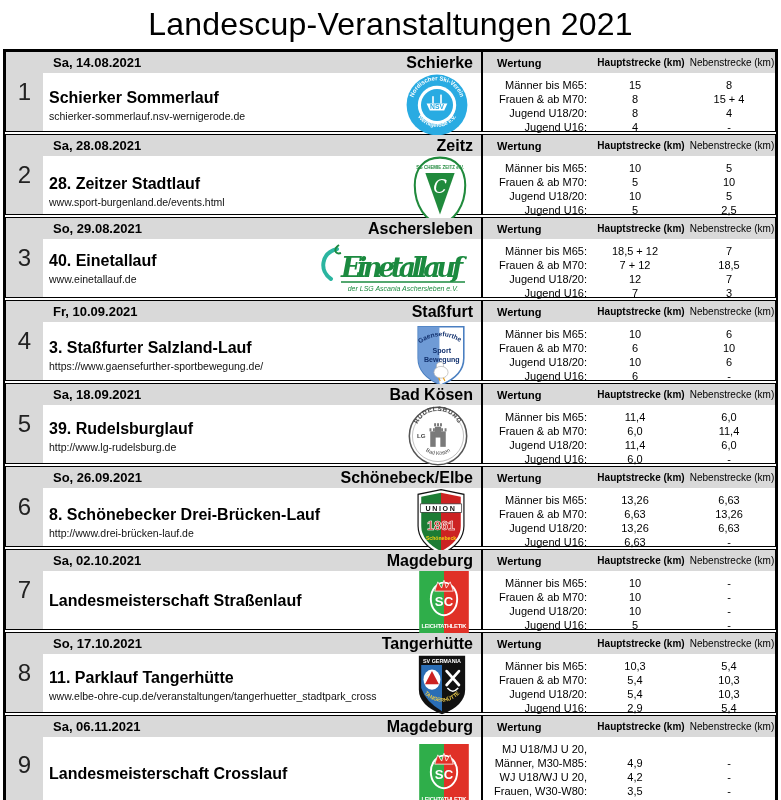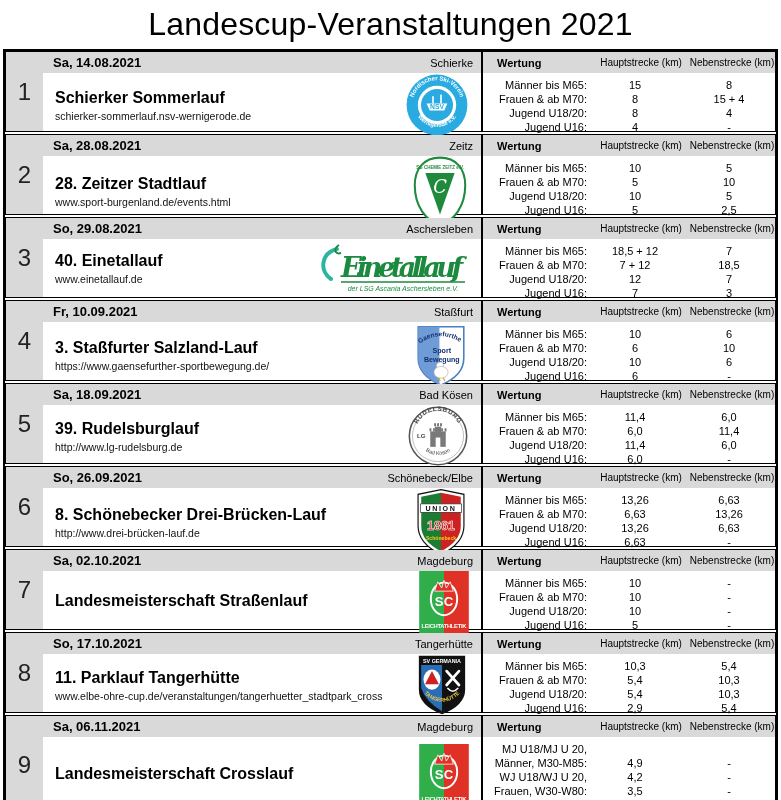--- a/index.html
+++ b/index.html
@@ -18,30 +18,30 @@
   .block.tall { height:99px; }
   .block:last-child { margin-bottom:0; }
   .num {
     width:37px; flex:0 0 37px; background:#d9d9d9;
     display:flex; align-items:center; justify-content:center;
     font-size:24px; color:#222;
   }
   .mid { width:438px; flex:0 0 438px; display:flex; flex-direction:column; min-width:0; }
   .strip { height:21px; flex:0 0 21px; background:#d9d9d9; display:flex; align-items:center; }
   .date { padding-left:10px; font-size:13px; font-weight:bold; white-space:nowrap; }
-  .city { margin-left:auto; padding-right:8px; font-size:11px; font-weight:normal; white-space:nowrap; }
+  .city { margin-left:auto; padding-right:8px; font-size:16px; font-weight:bold; white-space:nowrap; }
   .content { flex:1; display:flex; align-items:center; min-width:0; }
-  .texts { flex:1; min-width:0; padding-left:12px; display:flex; flex-direction:column; justify-content:center; }
+  .texts { flex:1; min-width:0; padding-left:6px; display:flex; flex-direction:column; justify-content:center; }
   .ename { font-size:16px; font-weight:bold; margin-bottom:3px; white-space:nowrap; }
   .eurl { font-size:10.5px; color:#111; text-decoration:none; white-space:nowrap; display:block; }
   .logobox { flex:0 0 auto; margin-right:12px; display:flex; align-items:center; justify-content:center; }
   .wert { flex:1; border-left:2px solid #000; display:flex; flex-direction:column; min-width:0; }
   .wstrip { height:21px; flex:0 0 21px; background:#d9d9d9; display:flex; align-items:center; font-size:10px; }
   .wstrip .wlabel { width:104px; flex:0 0 104px; padding-left:8px; font-weight:bold; font-size:11px;margin-left:6px; }
-  .wstrip .wh { width:96px; flex:0 0 96px; text-align:center; }
+  .wstrip .wh { width:96px; flex:0 0 96px; text-align:center;font-weight:bold; }
   .wstrip .wn { flex:1; text-align:center; }
   .wbody { padding-top:5px; }
   .wrow { display:flex; line-height:14px; font-size:11px; }
   .wl { width:104px; flex:0 0 104px; text-align:right; white-space:nowrap; }
   .wv1 { width:96px; flex:0 0 96px; text-align:center; }
   .wv2 { flex:1; text-align:center; }
 </style>
 </head>
 <body>
 

